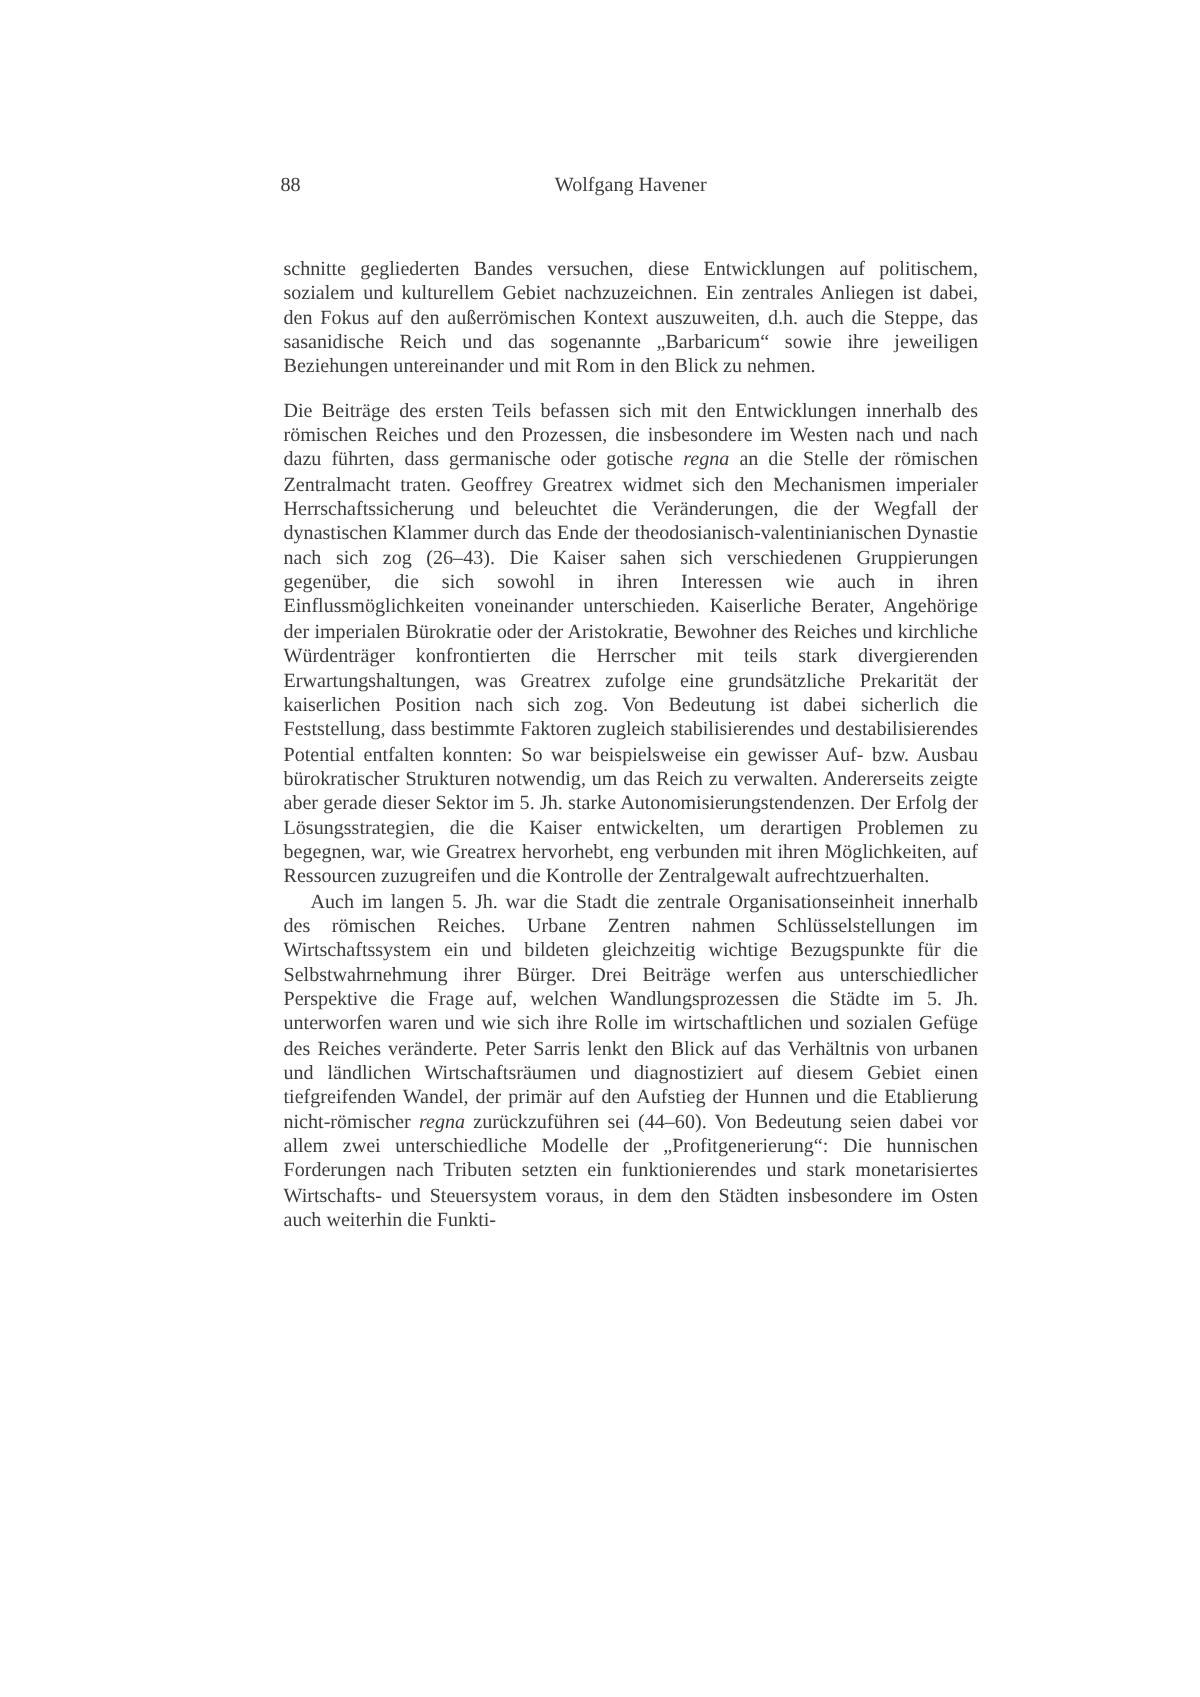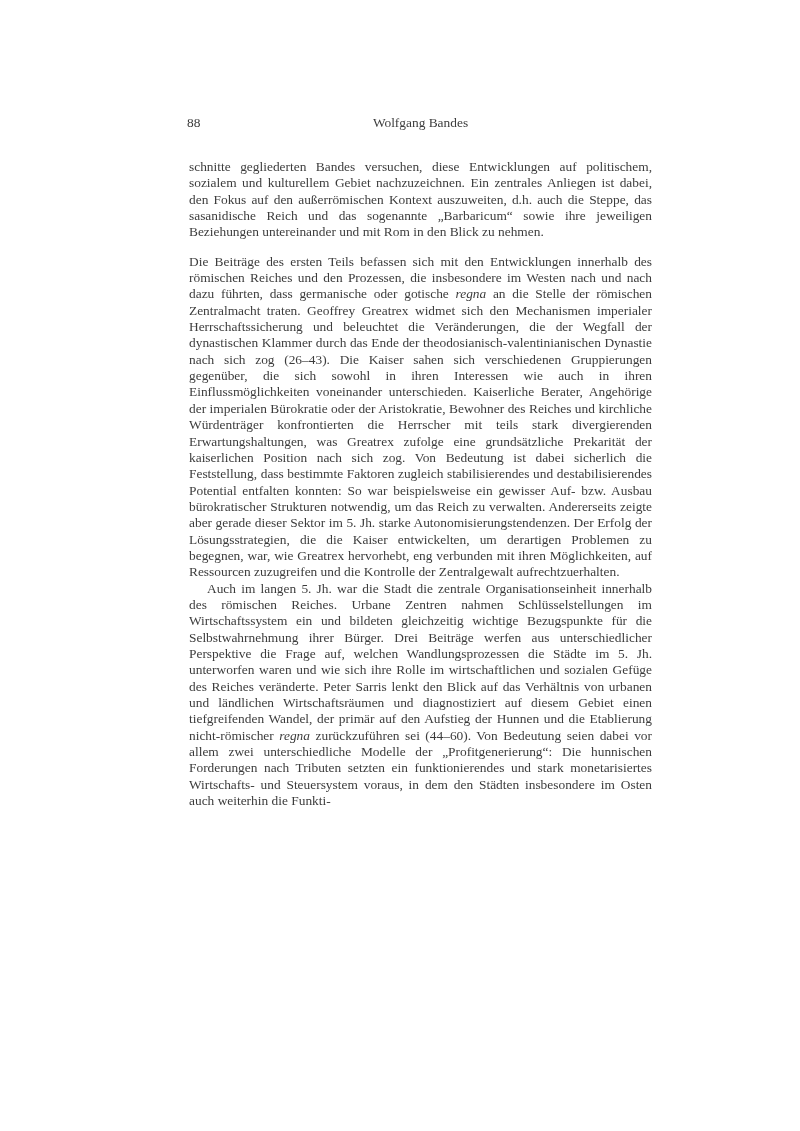--- a/index.html
+++ b/index.html
@@ -30,21 +30,21 @@
   }
   .page-number {
     position: absolute;
     left: -2px;
     top: 0;
   }
   .running-head-title {
     text-align: center;
   }
   .text-body {
-    margin-top: 28px;
+    margin-top: 40px;
     font-size: 13.4px;
     line-height: 16.35px;
     text-align: justify;
   }
   .text-body p {
     margin: 0;
   }
   .text-body p.indent {
     text-indent: 18px;
   }
@@ -54,21 +54,21 @@
   .text-body em {
   }
 </style>
 </head>
 <body>
 
 <div class="page">
   <div class="column">
     <div class="running-header">
       <span class="page-number">88</span>
-      <div class="running-head-title">Wolfgang Bandes</div>
+      <div class="running-head-title">Wolfgang Havener</div>
     </div>
     <div class="text-body">
         <p><span>schnitte gegliederten Bandes versuchen, diese Entwicklungen auf politischem, sozialem und kulturellem Gebiet nachzuzeichnen. Ein zentrales Anliegen ist dabei, den Fokus auf den außerrömischen Kontext auszuweiten, d.h. auch die Steppe, das sasanidische Reich und das sogenannte „Barbaricum“ sowie ihre jeweiligen Beziehungen untereinander und mit Rom in den Blick zu nehmen.</span></p>
         <p class="space-before"><span>Die Beiträge des ersten Teils befassen sich mit den Entwicklungen innerhalb des römischen Reiches und den Prozessen, die insbesondere im Westen nach und nach dazu führten, dass germanische oder gotische </span><em>regna</em><span> an die Stelle der römischen Zentralmacht traten. Geoffrey Greatrex widmet sich den Mechanismen imperialer Herrschaftssicherung und beleuchtet die Veränderungen, die der Wegfall der dynastischen Klammer durch das Ende der theodosianisch-valentinianischen Dynastie nach sich zog (26–43). Die Kaiser sahen sich verschiedenen Gruppierungen gegenüber, die sich sowohl in ihren Interessen wie auch in ihren Einflussmöglichkeiten voneinander unterschieden. Kaiserliche Berater, Angehörige der imperialen Bürokratie oder der Aristokratie, Bewohner des Reiches und kirchliche Würdenträger konfrontierten die Herrscher mit teils stark divergierenden Erwartungshaltungen, was Greatrex zufolge eine grundsätzliche Prekarität der kaiserlichen Position nach sich zog. Von Bedeutung ist dabei sicherlich die Feststellung, dass bestimmte Faktoren zugleich stabilisierendes und destabilisierendes Potential entfalten konnten: So war beispielsweise ein gewisser Auf- bzw. Ausbau bürokratischer Strukturen notwendig, um das Reich zu verwalten. Andererseits zeigte aber gerade dieser Sektor im 5. Jh. starke Autonomisierungstendenzen. Der Erfolg der Lösungsstrategien, die die Kaiser entwickelten, um derartigen Problemen zu begegnen, war, wie Greatrex hervorhebt, eng verbunden mit ihren Möglichkeiten, auf Ressourcen zuzugreifen und die Kontrolle der Zentralgewalt aufrechtzuerhalten.</span></p>
         <p class="indent"><span>Auch im langen 5. Jh. war die Stadt die zentrale Organisationseinheit innerhalb des römischen Reiches. Urbane Zentren nahmen Schlüsselstellungen im Wirtschaftssystem ein und bildeten gleichzeitig wichtige Bezugspunkte für die Selbstwahrnehmung ihrer Bürger. Drei Beiträge werfen aus unterschiedlicher Perspektive die Frage auf, welchen Wandlungsprozessen die Städte im 5. Jh. unterworfen waren und wie sich ihre Rolle im wirtschaftlichen und sozialen Gefüge des Reiches veränderte. Peter Sarris lenkt den Blick auf das Verhältnis von urbanen und ländlichen Wirtschaftsräumen und diagnostiziert auf diesem Gebiet einen tiefgreifenden Wandel, der primär auf den Aufstieg der Hunnen und die Etablierung nicht-römischer </span><em>regna</em><span> zurückzuführen sei (44–60). Von Bedeutung seien dabei vor allem zwei unterschiedliche Modelle der „Profitgenerierung“: Die hunnischen Forderungen nach Tributen setzten ein funktionierendes und stark monetarisiertes Wirtschafts- und Steuersystem voraus, in dem den Städten insbesondere im Osten auch weiterhin die Funkti-</span></p>
       </div>
   </div>
 </div>
 
 </body></html>

